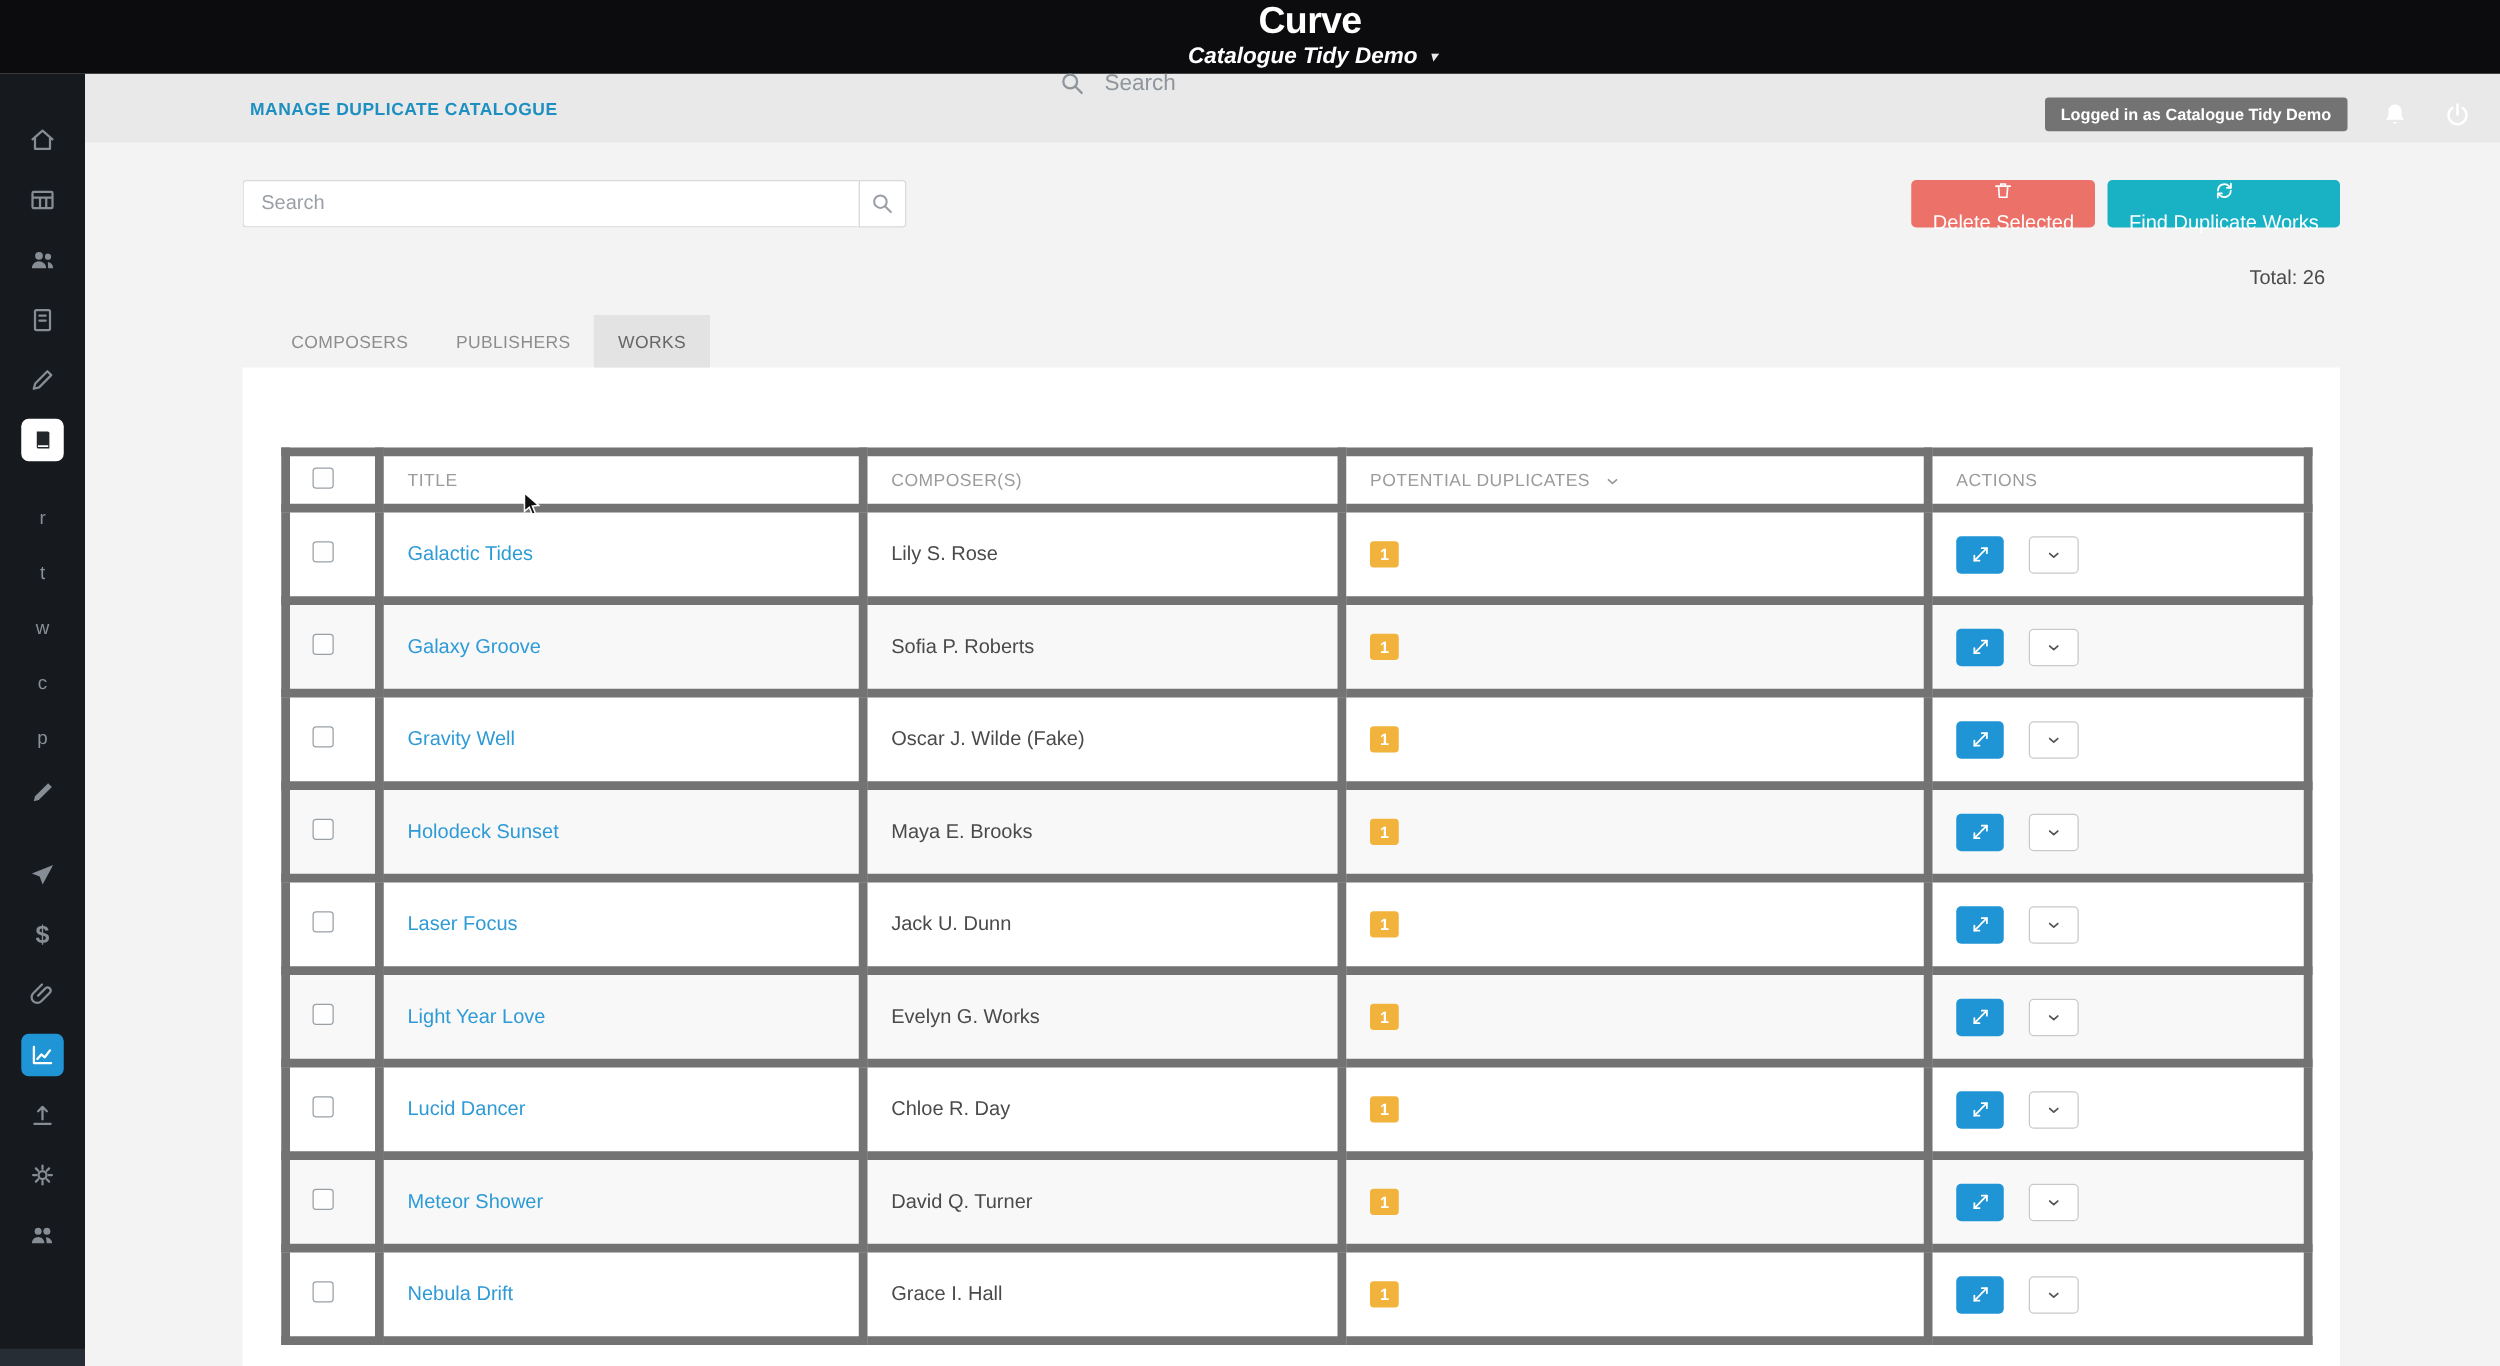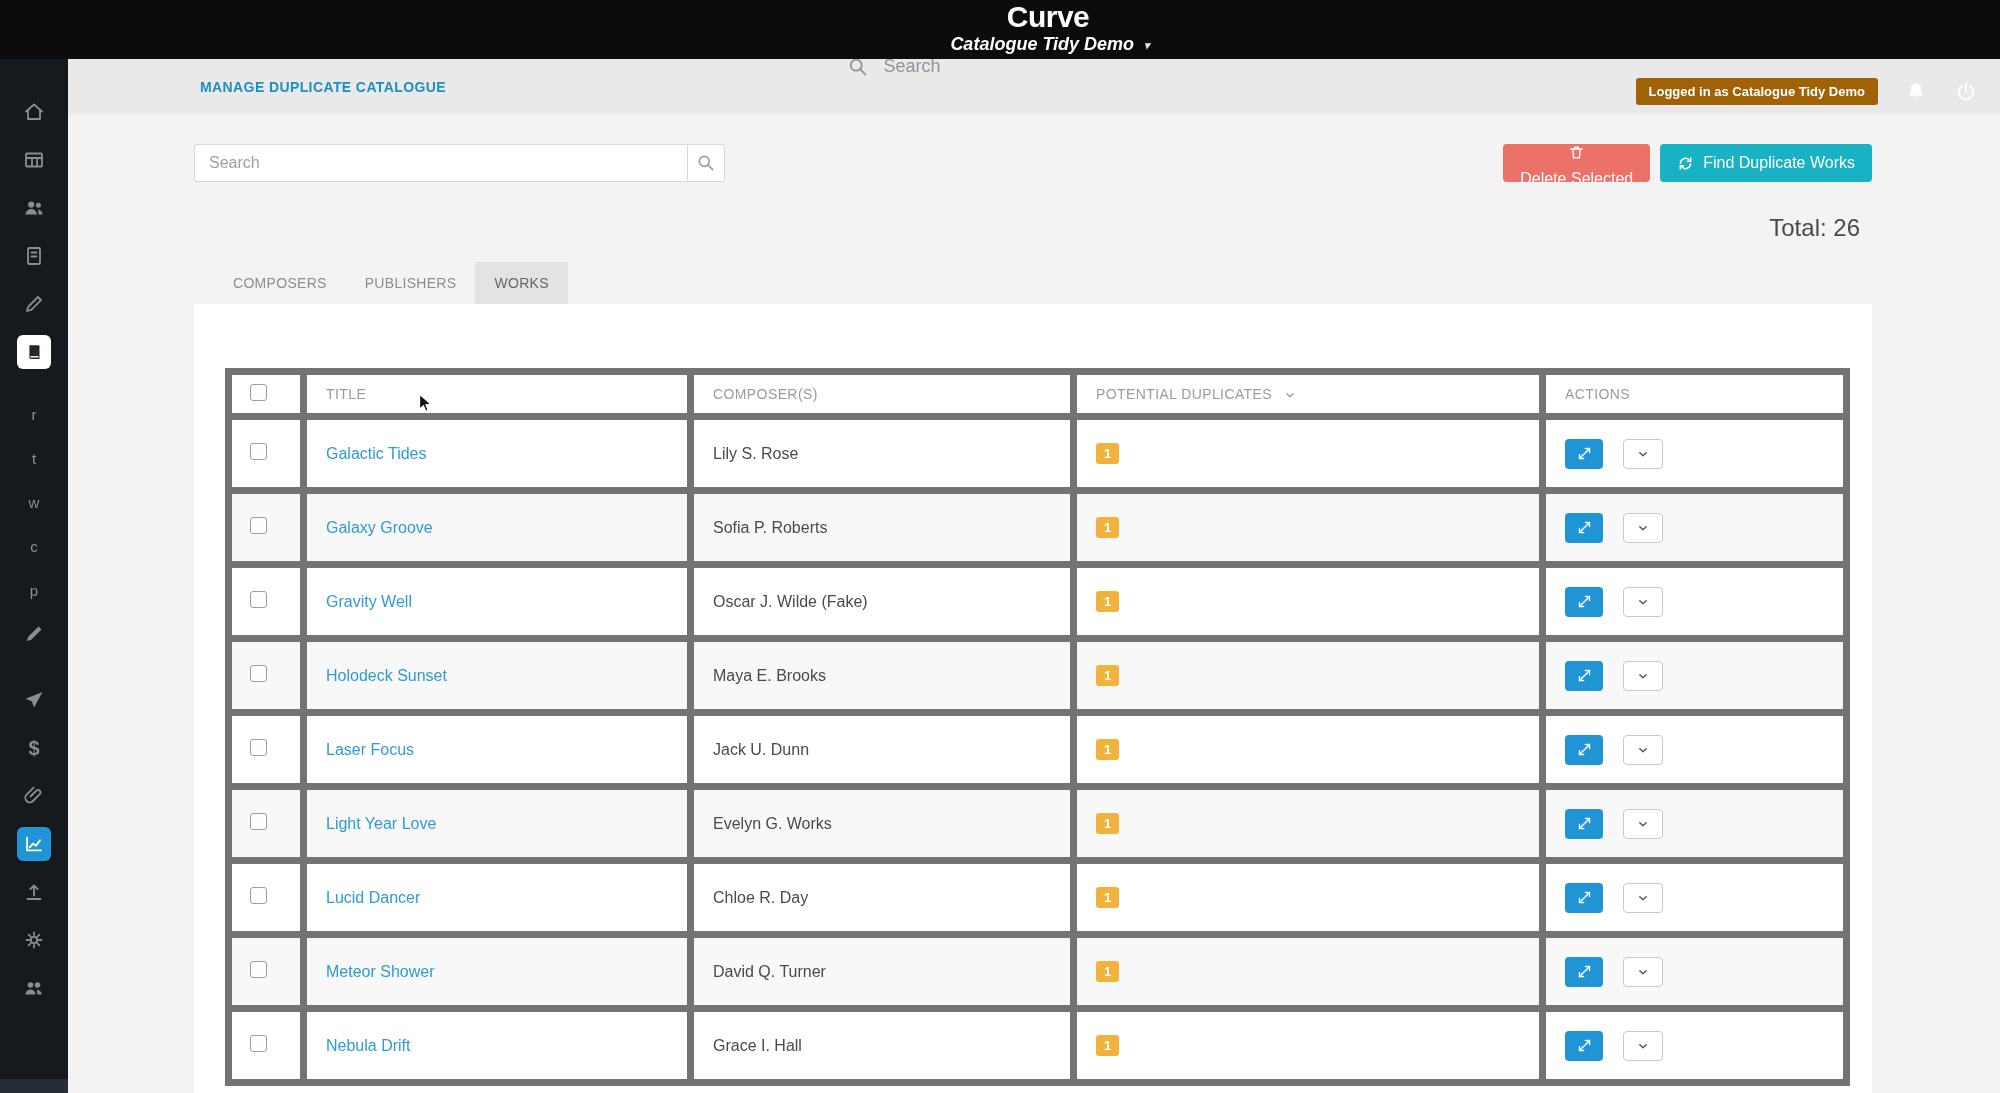--- a/index.html
+++ b/index.html
@@ -18,21 +18,21 @@
   .logo { margin-left:96px; color:#fff; font-size:30px; font-weight:800; letter-spacing:-0.5px; }
   .org-selector { margin-left:100px; display:flex; align-items:center; gap:10px; color:#fff; font-size:18px; font-weight:700; cursor:pointer;font-style:italic; }
   .org-caret { font-size:11px; color:#e8e8e8; margin-top:2px; }
   .topbar-search { margin-left:48px; display:flex; align-items:center; gap:13px; color:#8f959c; }
   .topbar-search input {
     background:transparent; border:none; outline:none; font-size:18px; width:320px;
     color:#d7dadd; font-family:"Liberation Sans", sans-serif;
   }
   .topbar-search input::placeholder { color:#8f959c; }
   .topbar-right { margin-left:auto; display:flex; align-items:center; gap:26px; padding-right:22px; }
-  .login-badge { background:#a16207; color:#fff; font-size:13px; font-weight:600; padding:6px 13px; border-radius:3px; white-space:nowrap; }
+  .login-badge { background:#737373; color:#fff; font-size:13px; font-weight:600; padding:6px 13px; border-radius:3px; white-space:nowrap; }
   .topbar-iconbtn { background:none; border:none; color:#fff; padding:0; cursor:pointer; }
 
   
   .sidebar {
     position:absolute; top:59px; left:0; width:68px; bottom:0;
     background:#16191d; display:flex; flex-direction:column; align-items:center;
     padding-top:29px;
   }
   .s-item { width:48px; height:48px; display:flex; align-items:center; justify-content:center; color:#868d94; cursor:pointer; flex:none; }
   .s-item svg { width:24px; height:24px; }
@@ -63,23 +63,23 @@
     width:38px; border:1px solid #d9d9d9; border-radius:0 3px 3px 0; background:#fff;
     display:flex; align-items:center; justify-content:center; color:#9aa0a6; cursor:pointer;
   }
   .action-buttons { display:flex; gap:10px; }
   .btn {
     height:38px; border:none; border-radius:4px; color:#fff; font-size:16px;
     display:flex; align-items:center; gap:9px; padding:0 17px; cursor:pointer;
     font-family:"Liberation Sans", sans-serif;
   }
   .btn-danger { background:#ec7168;flex-direction:column; }
-  .btn-teal { background:#19b2c4; }
-
-  .total-row { margin-top:32px; text-align:right; color:#4a4a4a; font-size:24px; padding-right:12px; }
+  .btn-teal { background:#19b2c4;flex-direction:column; }
+
+  .total-row { margin-top:32px; text-align:right; color:#4a4a4a; font-size:16px; padding-right:12px; }
 
   .tabs { margin-top:20px; display:flex; padding-left:20px; }
   .tab { height:42px; padding:0 19px; display:flex; align-items:center; font-size:14px; color:#8d8d8d; letter-spacing:0.3px; cursor:pointer; }
   .tab.active { background:#e3e3e3; color:#666; }
 
   .panel { background:#ffffff; min-height:900px; padding:64px 22px 40px 31px; }
 
   table.works { width:100%; border-collapse:collapse; table-layout:fixed; }
   .works th, .works td { border:7px solid #737373; }
   .works th {

